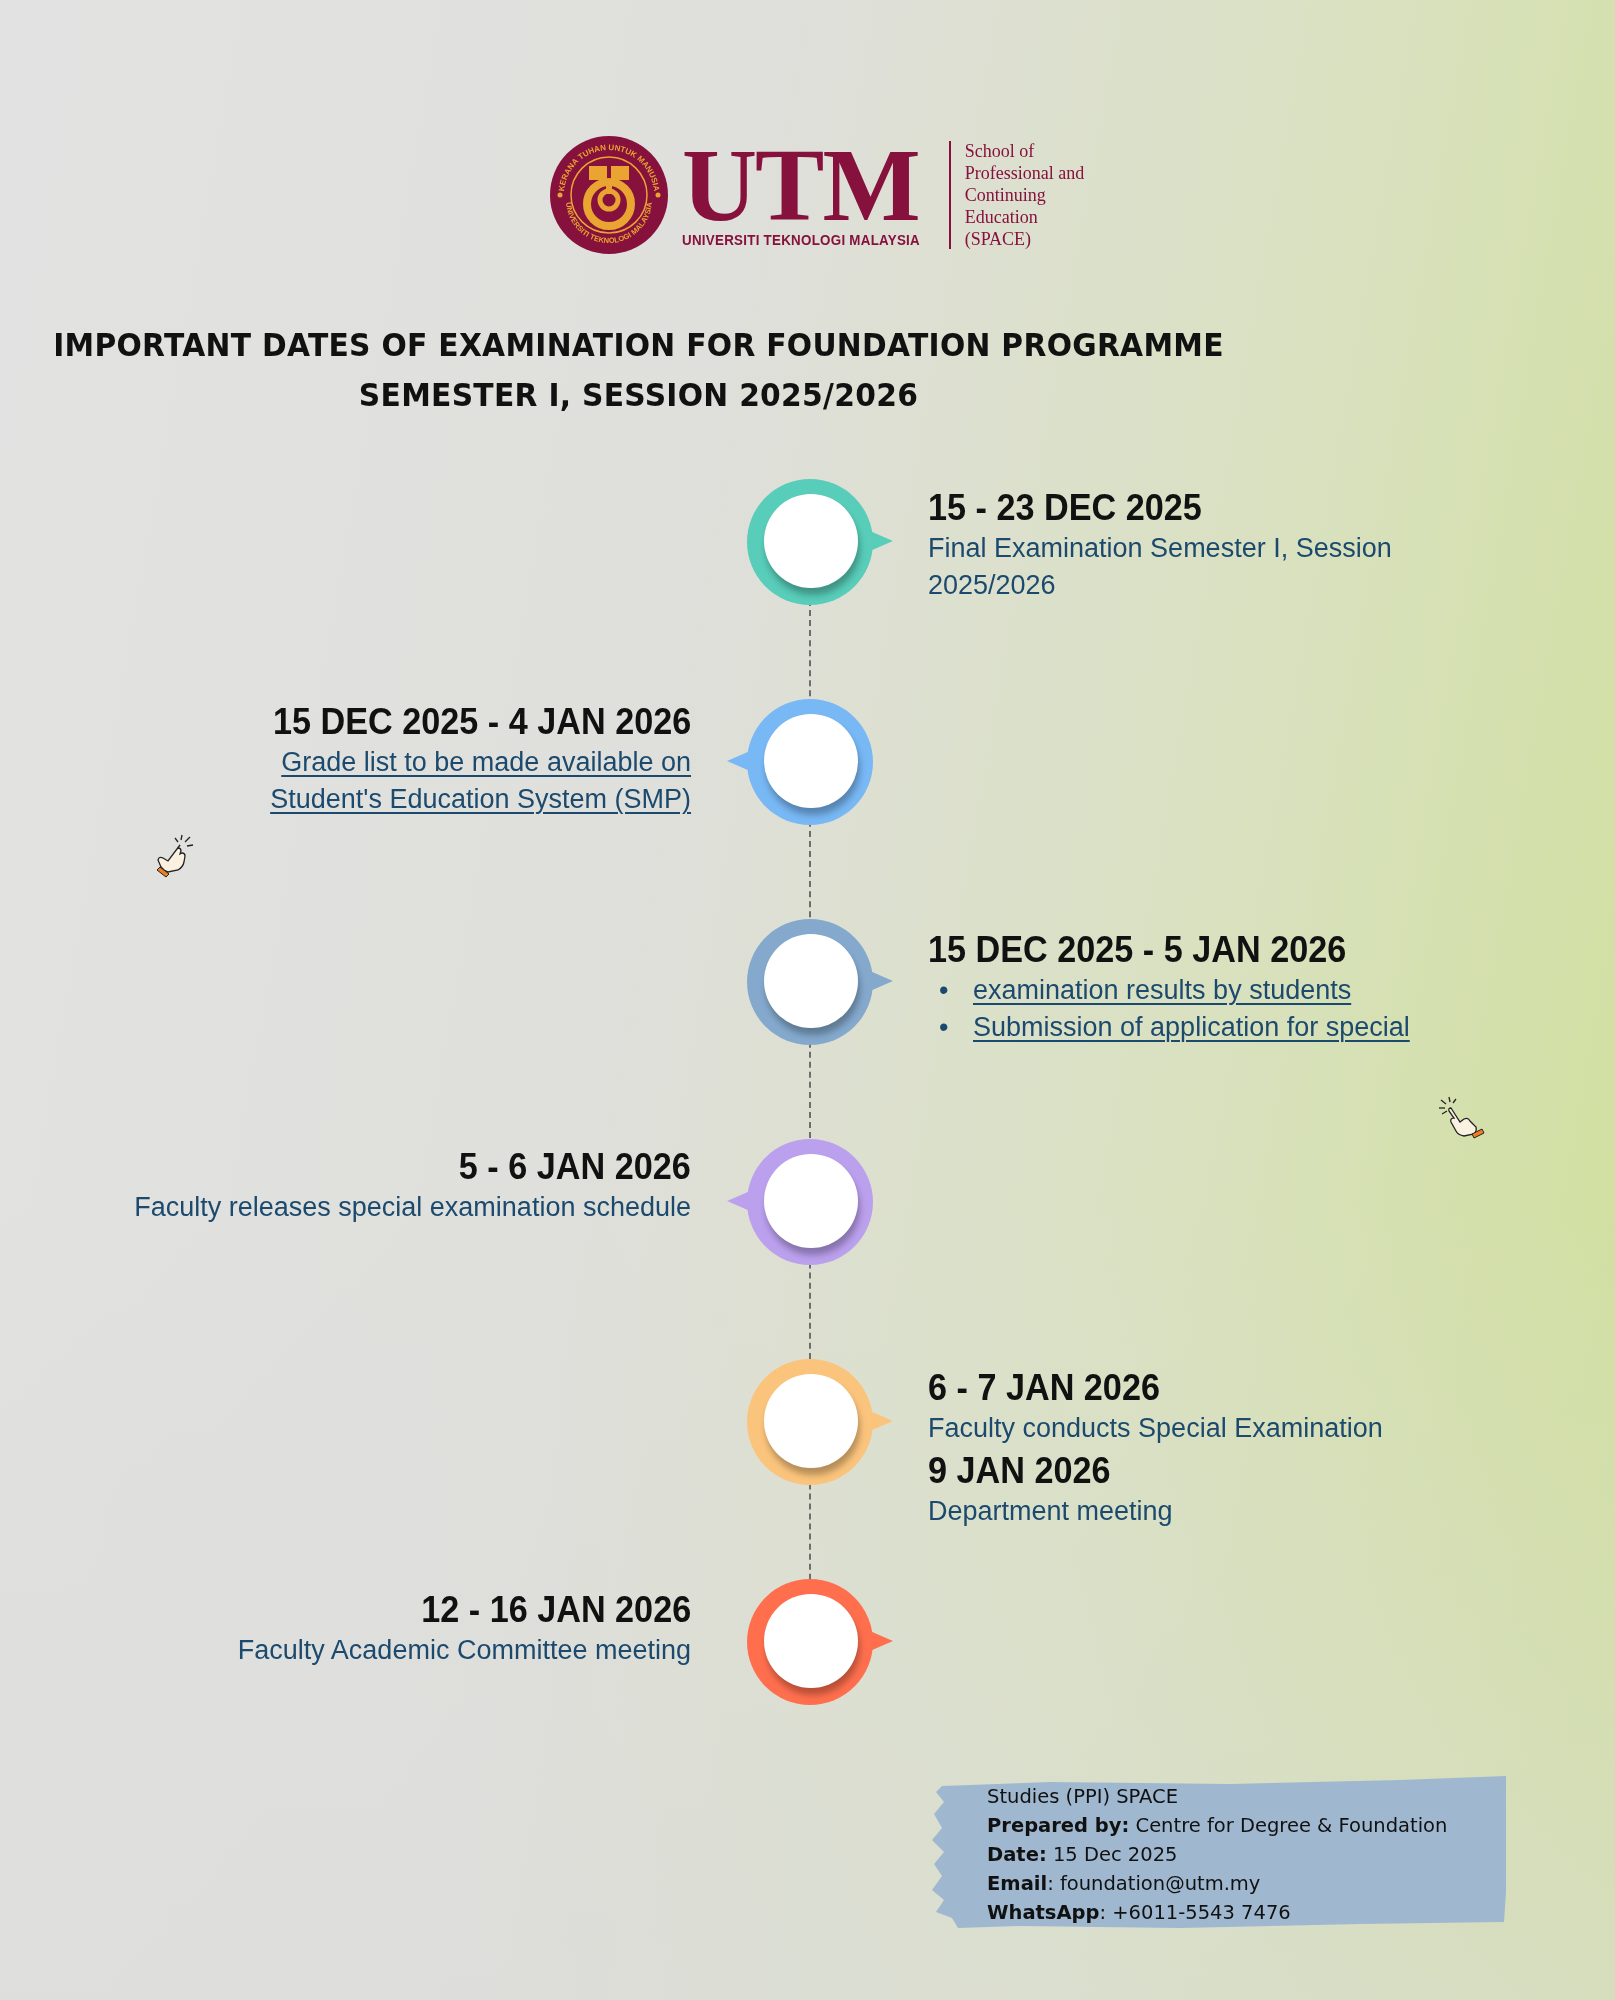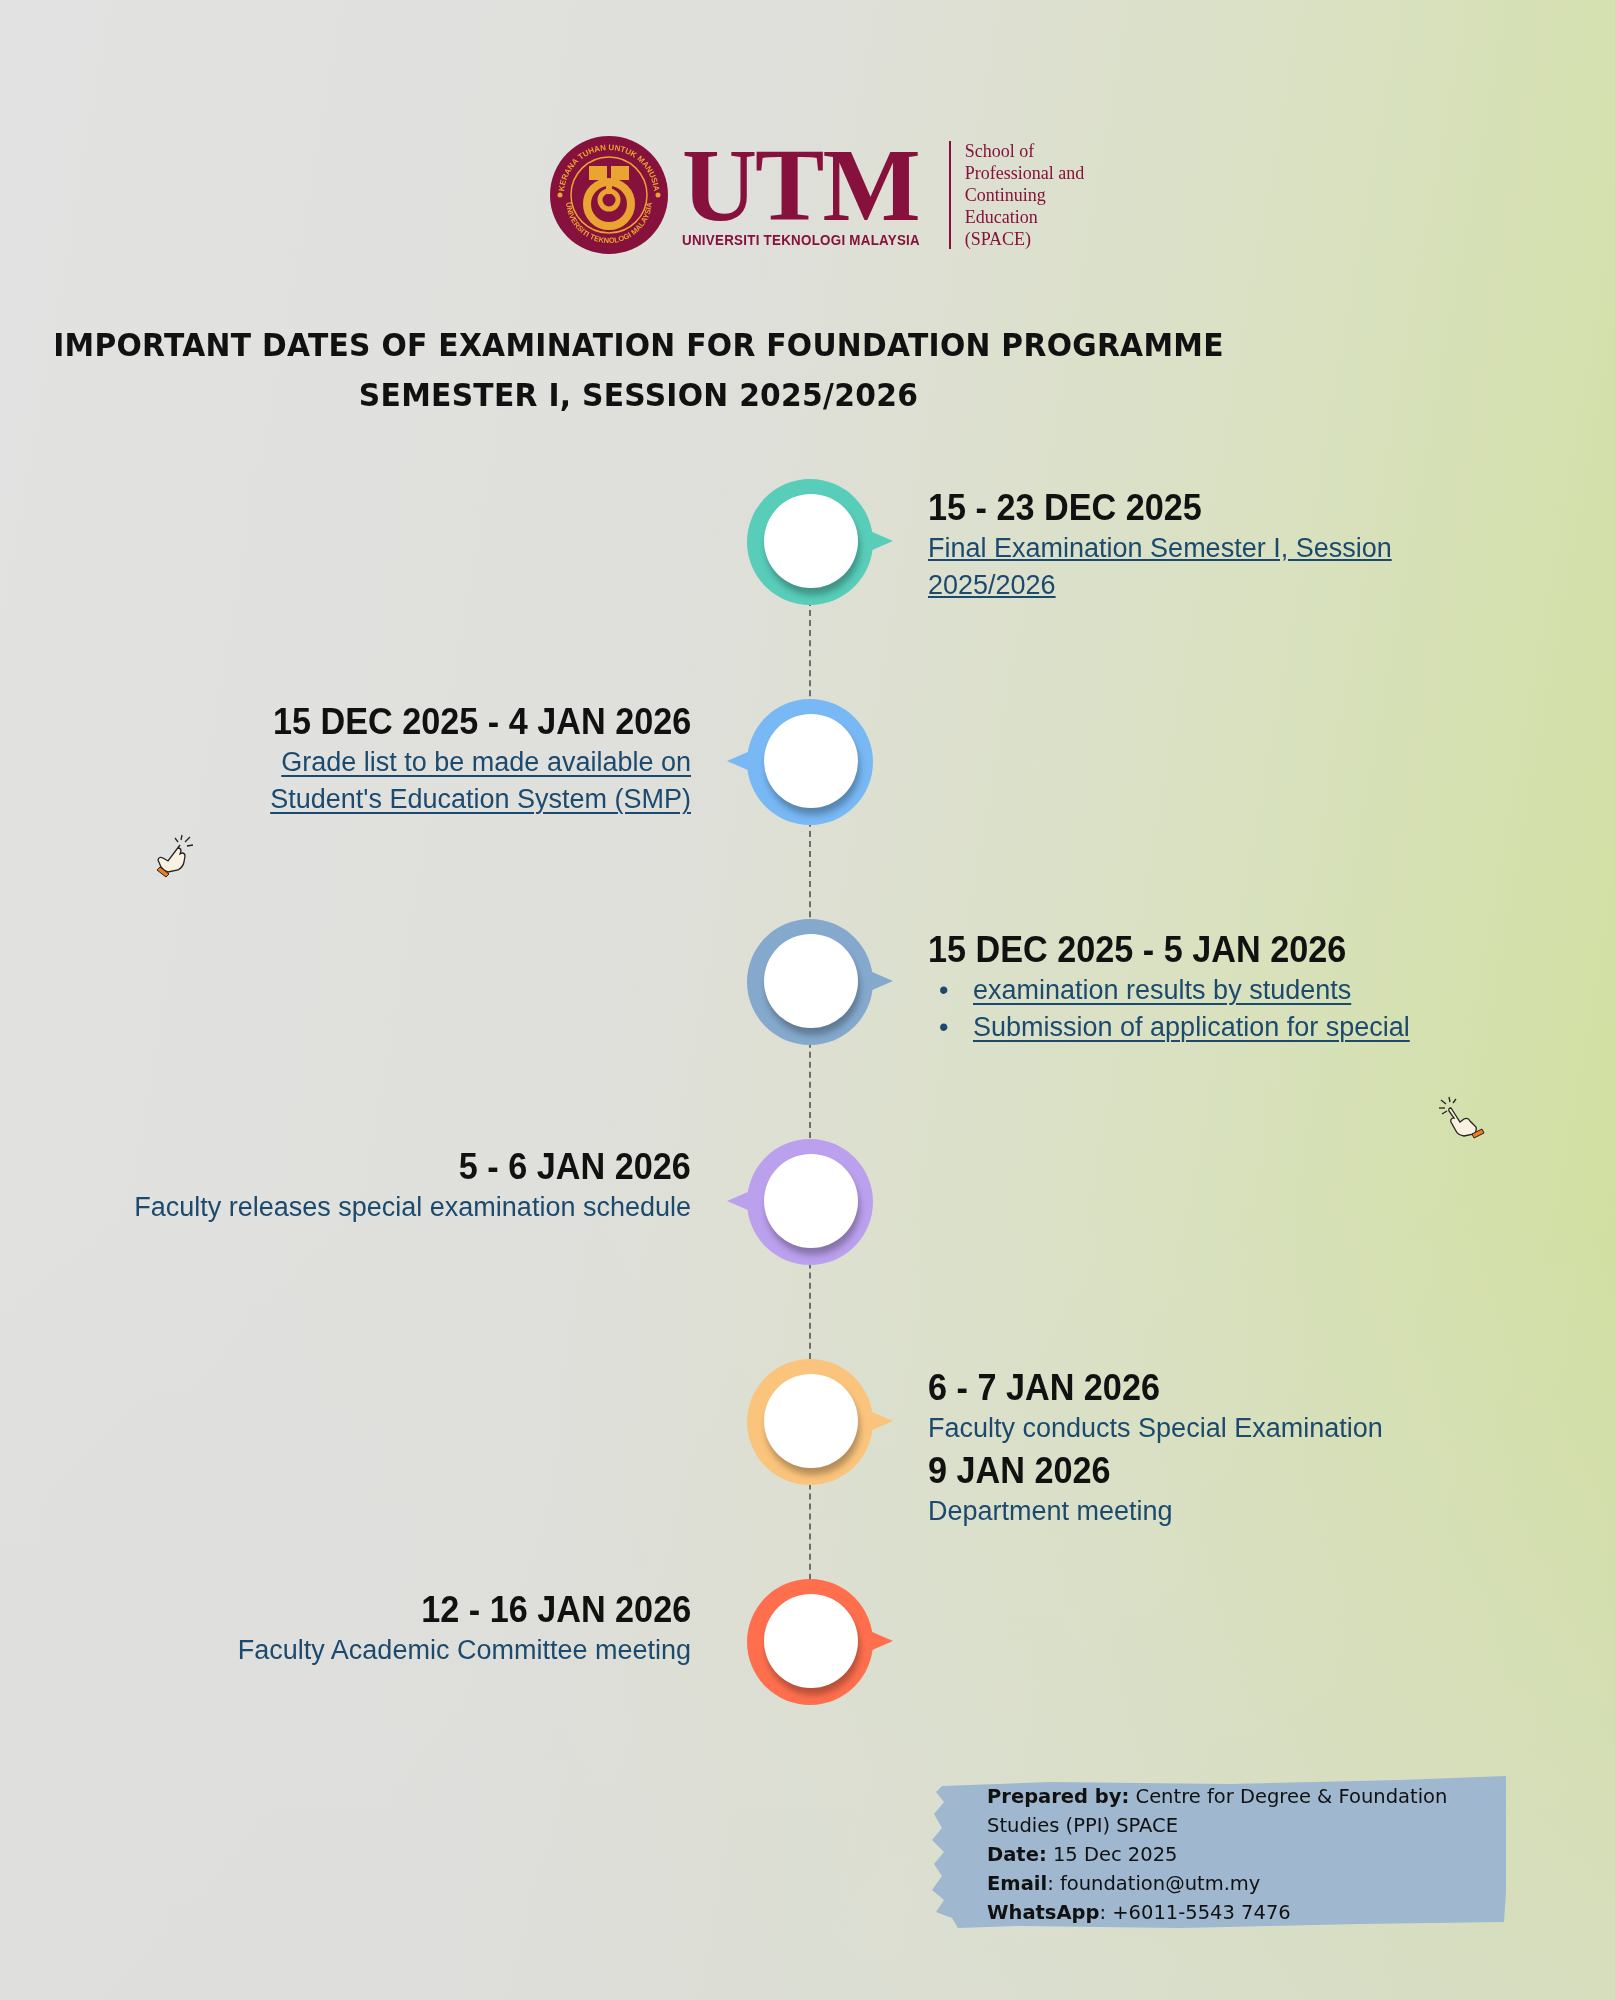--- a/index.html
+++ b/index.html
@@ -94,21 +94,21 @@
 
 <div class="spine"></div>
 
 <div class="node" style="left:747px; top:479px;">
   <div class="ring" style="background:#58cdb9;"></div>
   <div class="ptr right" style="border-left-color:#58cdb9;"></div>
   <div class="inner"></div>
 </div>
 <div class="item right" style="top:486px;">
   <div class="date">15 - 23 DEC 2025</div>
-  <div class="desc" style="width:500px;text-decoration:underline;">Final Examination Semester I, Session 2025/2026</div>
+  <div class="desc" style="width:500px;">Final Examination Semester I, Session 2025/2026</div>
 </div>
 
 <div class="node" style="left:747px; top:699px;">
   <div class="ring" style="background:#78b8f5;"></div>
   <div class="ptr left" style="border-right-color:#78b8f5;"></div>
   <div class="inner"></div>
 </div>
 <div class="item left" style="top:700px;">
   <div class="date">15 DEC 2025 - 4 JAN 2026</div>
   <div class="desc link">
@@ -185,19 +185,19 @@
 <div class="item left" style="top:1588px;">
   <div class="date">12 - 16 JAN 2026</div>
   <div class="desc">Faculty Academic Committee meeting</div>
 </div>
 
 <div class="footer">
   <svg class="brush" width="578" height="160" viewBox="0 0 578 160" preserveAspectRatio="none">
     <path d="M12 14 L120 10 L300 12 L470 8 L576 4 L576 120 L574 150 L430 152 L250 156 L90 154 L28 156 L22 146 L6 140 L14 128 L2 118 L12 104 L4 92 L14 80 L2 68 L12 56 L4 42 L14 30 L6 20 Z" fill="#9fb8d0"></path>
   </svg>
   <div class="text">
+    <div>Studies (PPI) SPACE</div>
     <div><b>Prepared by:</b><span> Centre for Degree &amp; Foundation</span></div>
-    <div>Studies (PPI) SPACE</div>
     <div><b>Date:</b><span> 15 Dec 2025</span></div>
     <div><b>Email</b><span>: foundation@utm.my</span></div>
     <div><b>WhatsApp</b><span>: +6011-5543 7476</span></div>
   </div>
 </div>
 
 </body></html>

